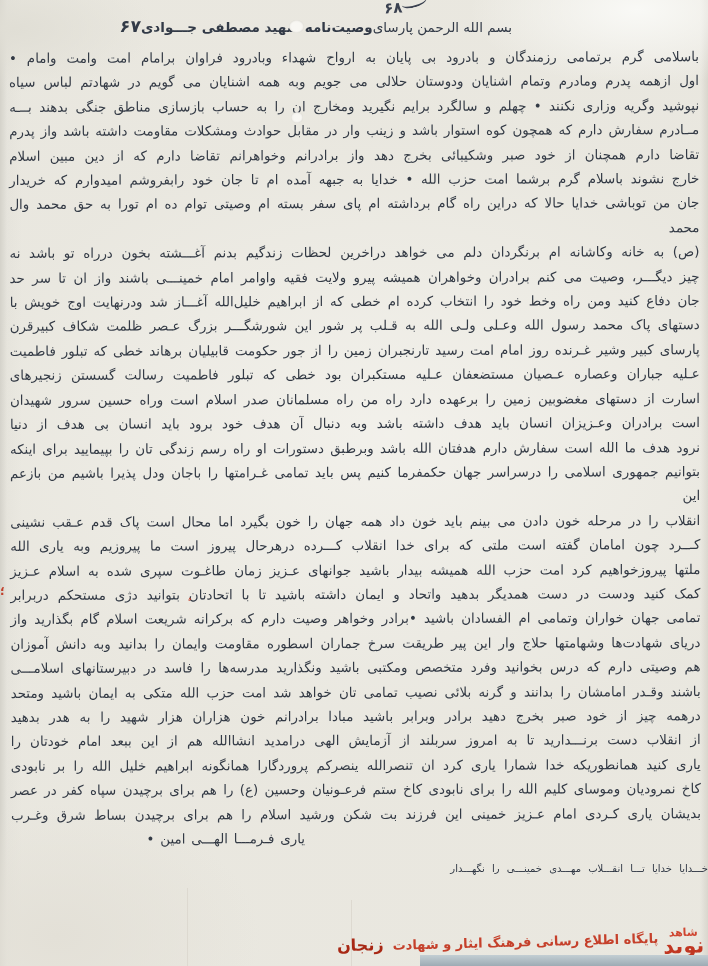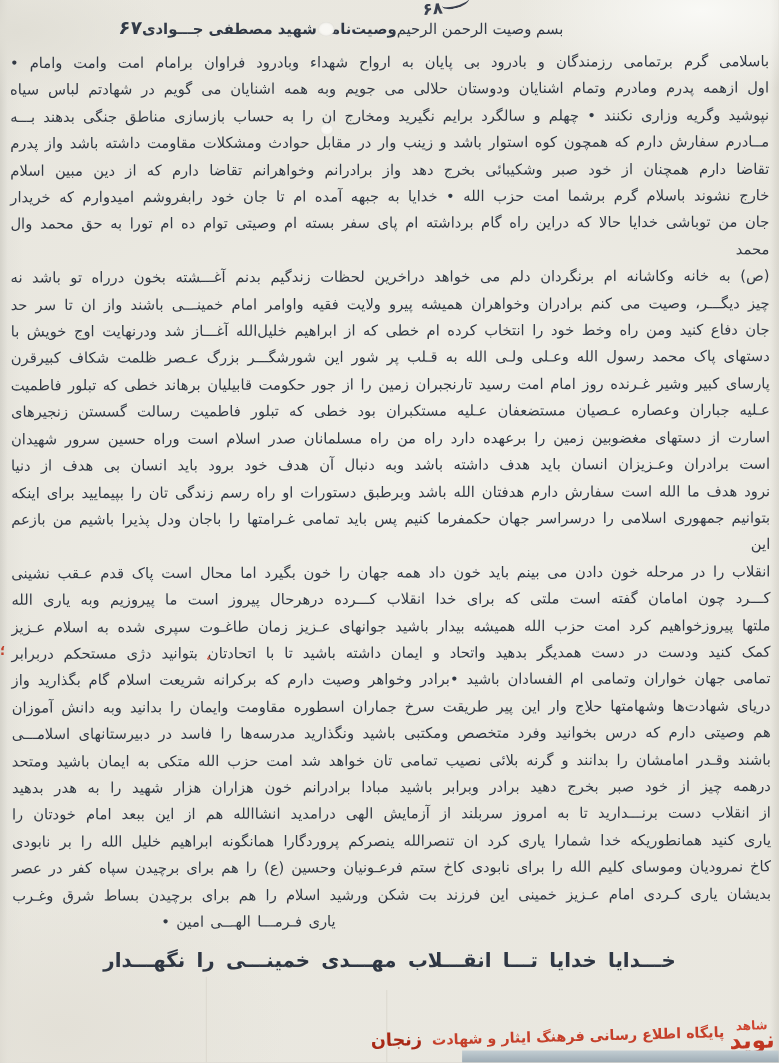--- a/index.html
+++ b/index.html
@@ -43,22 +43,22 @@
   .body-text{
     direction:rtl;color:#333a45;
     padding:10px 8px 0 10px;
     font-size:13.4px;line-height:24.4px;
     transform:rotate(-.15deg);
     word-spacing:1.5px;
   }
   .line{text-align:justify;text-align-last:justify;white-space:normal;}
   .line-last{text-align-last:right;padding-left:0;padding-right:396px;white-space:nowrap;}
   .closing-line{
-    direction:rtl;text-align:center;color:#2f3744;
-    font-size:18px;font-weight:bold;letter-spacing:.5px;
+    direction:rtl;text-align:right;color:#2f3744;
+    font-size:10px;font-weight:normal;letter-spacing:.5px;
     margin-top:12px;word-spacing:4px;
   }
   
   .hole{position:absolute;background:#f8f7f3;border-radius:50%;box-shadow:0 0 2px rgba(120,115,100,.35) inset;}
   .hole.h1{left:289px;top:20px;width:15px;height:13px;}
   .hole.h2{left:291px;top:112px;width:12px;height:11px;}
   .red-mark{position:absolute;color:#c2402c;font-weight:bold;}
   .red-mark.m1{left:188px;top:598px;font-size:10px;transform:rotate(-12deg);}
   .red-mark.m2{left:0px;top:584px;font-size:12px;}
   .crease{position:absolute;width:1px;background:#ddd9d0;}
@@ -84,21 +84,21 @@
 </head>
 <body>
 
 <div class="paper">
 
   <div class="corner-note">
     <span class="squiggle"></span><span>۶۸</span>
   </div>
 
   <div class="header">
-    <span class="bismillah">بسم وصیت الرحمن الرحیم</span>
+    <span class="bismillah">بسم الله الرحمن پارسای</span>
     <span class="doc-title">وصیت‌نامه شهید مصطفی جـــوادی</span>
     <span class="page-num">۶۷</span>
   </div>
 
   <div class="body-text">
       <div class="line">باسلامی گرم برتمامی رزمندگان و بادرود بی پایان به ارواح شهداء وبادرود فراوان برامام امت وامت وامام •</div>
       <div class="line">اول ازهمه پدرم ومادرم وتمام اشنایان ودوستان حلالی می جویم وبه همه اشنایان می گویم در شهادتم لباس سیاه</div>
       <div class="line">نپوشید وگریه وزاری نکنند • چهلم و سالگرد برایم نگیرید ومخارج ان را به حساب بازسازی مناطق جنگی بدهند بـــه</div>
       <div class="line">مــادرم سفارش دارم که همچون کوه استوار باشد و زینب وار در مقابل حوادث ومشکلات مقاومت داشته باشد واز پدرم</div>
       <div class="line">تقاضا دارم همچنان از خود صبر وشکیبائی بخرج دهد واز برادرانم وخواهرانم تقاضا دارم که از دین مبین اسلام</div>

